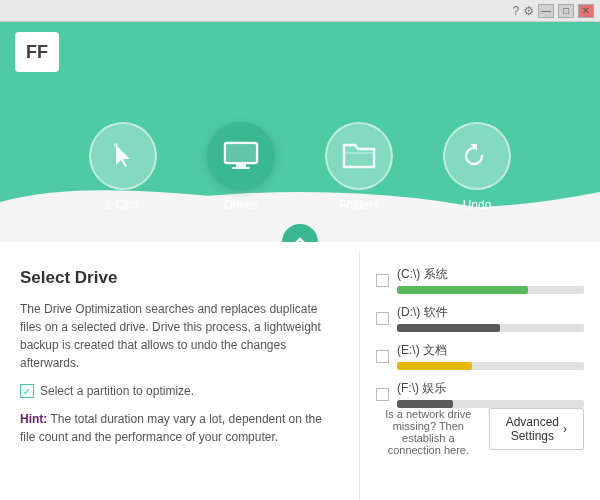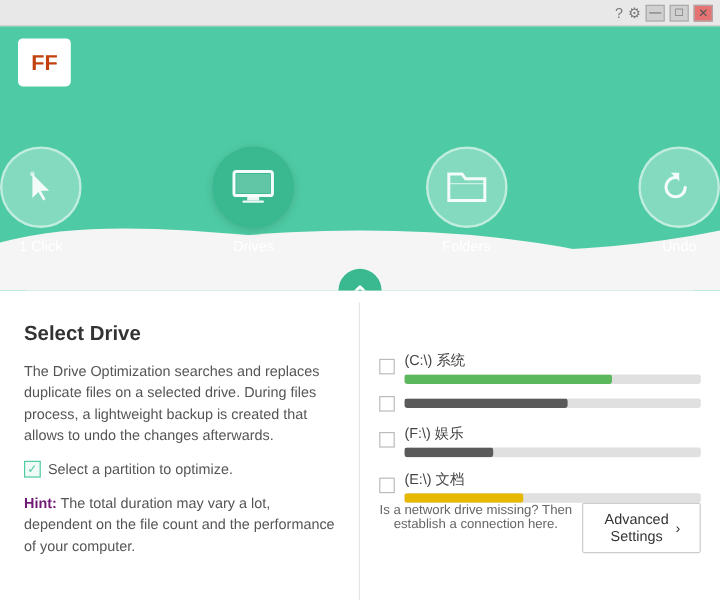--- a/index.html
+++ b/index.html
@@ -73,21 +73,21 @@
     .logo {
       position: absolute;
       top: 10px;
       left: 15px;
       display: flex;
       align-items: center;
       gap: 8px;
     }
     .logo-box {
       background: #fff;
-      color: #c2410c;
+      color: #404040;
       font-weight: bold;
       font-size: 18px;
       width: 44px;
       height: 40px;
       display: flex;
       align-items: center;
       justify-content: center;
       border-radius: 4px;
       text-align: center;
     }
@@ -98,21 +98,21 @@
       line-height: 1.2;
     }
 
     
     .nav-row {
       position: absolute;
       bottom: 30px;
       left: 0;
       right: 0;
       display: flex;
-      justify-content: space-between;
+      justify-content: center;
       gap: 50px;
       z-index: 2;
     }
     .nav-item {
       display: flex;
       flex-direction: column;
       align-items: center;
       gap: 8px;
       cursor: pointer;
     }
@@ -163,21 +163,21 @@
     
     .content {
       display: flex;
       height: 258px;
       background: #fff;
       padding-top: 10px;
     }
 
     
     .left-panel {
-      width: 300px;
+      width: 360px;
       padding: 16px 20px;
       border-right: 1px solid #e5e5e5;
     }
     .left-panel h2 {
       font-size: 17px;
       font-weight: bold;
       color: #333;
       margin-bottom: 12px;
     }
     .left-panel p {
@@ -219,21 +219,21 @@
     .hint-text strong {
       color: #701a75;
     }
 
     
     .right-panel {
       flex: 1;
       padding: 14px 16px;
       display: flex;
       flex-direction: column;
-      justify-content: center;
+      justify-content: flex-start;
     }
 
     .drive-list {
       display: flex;
       flex-direction: column;
       gap: 10px;
     }
 
     .drive-item {
       display: flex;
@@ -367,21 +367,21 @@
     <svg width="16" height="10" viewBox="0 0 16 10">
       <polyline points="2,8 8,2 14,8" fill="none" stroke="#fff" stroke-width="2.5" stroke-linecap="round" stroke-linejoin="round"></polyline>
     </svg>
   </div>
 </div>
 
 <div class="content">
 
   <div class="left-panel">
     <h2>Select Drive</h2>
-    <p>The Drive Optimization searches and replaces duplicate files on a selected drive. During files process, a lightweight backup is created that allows to undo the changes afterwards.</p>
+    <p>The Drive Optimization searches and replaces duplicate files on a selected drive. Drive this process, a lightweight backup is created that allows to undo the changes afterwards.</p>
     <div class="checkbox-row">
       <div class="checkbox-icon"></div>
       <span class="checkbox-label">Select a partition to optimize.</span>
     </div>
     <p class="hint-text">
       <strong>Hint:</strong><span> The total duration may vary a lot, dependent on the file count and the performance of your computer.</span>
     </p>
   </div>
 
   <div class="right-panel">
@@ -391,43 +391,44 @@
       <div class="drive-info">
         <div class="drive-name">(C:\) 系统</div>
         <div class="drive-bar-bg">
           <div class="drive-bar-fill" style="width:70%; background:#5cb85c;"></div>
         </div>
       </div>
     </div>
         <div class="drive-item">
       <div class="drive-checkbox"></div>
       <div class="drive-info">
+        <div class="drive-name">(D:\) 软件</div>
         <div class="drive-bar-bg">
           <div class="drive-bar-fill" style="width:55%; background:#5a5a5a;"></div>
+        </div>
+      </div>
+    </div>
+        <div class="drive-item">
+      <div class="drive-checkbox"></div>
+      <div class="drive-info">
+        <div class="drive-name">(E:\) 文档</div>
+        <div class="drive-bar-bg">
+          <div class="drive-bar-fill" style="width:40%; background:#e6b800;"></div>
         </div>
       </div>
     </div>
         <div class="drive-item">
       <div class="drive-checkbox"></div>
       <div class="drive-info">
         <div class="drive-name">(F:\) 娱乐</div>
         <div class="drive-bar-bg">
           <div class="drive-bar-fill" style="width:30%; background:#5a5a5a;"></div>
         </div>
       </div>
     </div>
-        <div class="drive-item">
-      <div class="drive-checkbox"></div>
-      <div class="drive-info">
-        <div class="drive-name">(E:\) 文档</div>
-        <div class="drive-bar-bg">
-          <div class="drive-bar-fill" style="width:40%; background:#e6b800;"></div>
-        </div>
-      </div>
-    </div>
       </div>
     <div class="right-bottom">
       <p class="network-text">Is a network drive missing? Then establish a connection here.</p>
       <button class="adv-settings-btn">
         <span>Advanced Settings</span>
         <span>›</span>
       </button>
     </div>
   </div>
 

